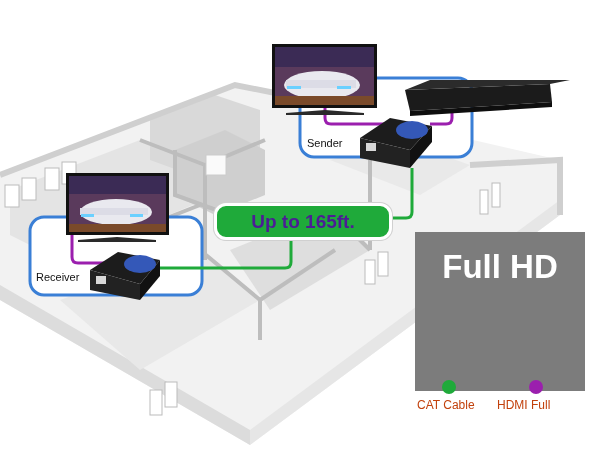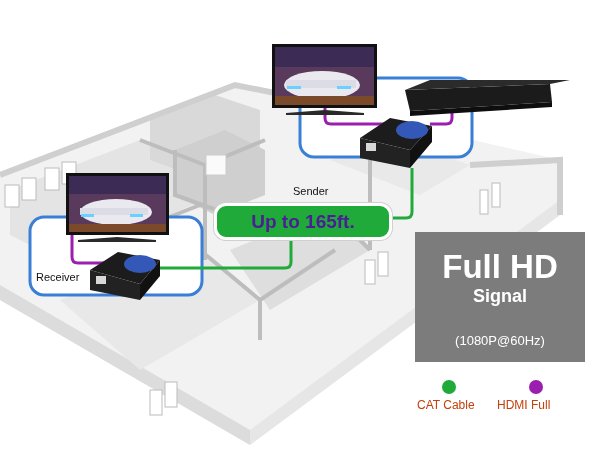--- a/index.html
+++ b/index.html
@@ -1,18 +1,18 @@
 <!DOCTYPE html>
 <html><head>
 <meta charset="utf-8">
 <style>
   html,body{margin:0;padding:0;}
   body{width:600px;height:450px;position:relative;overflow:hidden;background:#ffffff;font-family:"Liberation Sans",sans-serif;}
   #floorplan{position:absolute;left:0;top:0;width:600px;height:450px;}
-  .info-box{position:absolute;left:415px;top:232px;width:170px;height:130px;background:#7c7c7c;color:#fff;text-align:center;}
+  .info-box{position:absolute;left:415px;top:232px;width:170px;height:159px;background:#7c7c7c;color:#fff;text-align:center;}
   .info-title{position:absolute;left:0;right:0;top:16px;font-size:33px;font-weight:bold;letter-spacing:0px;}
   .info-sub{position:absolute;left:0;right:0;font-size:18px;font-weight:bold;}
   .info-spec{position:absolute;left:0;right:0;top:101px;font-size:13px;}
   .pill{position:absolute;left:214px;top:203px;width:178px;height:37px;background:#1faa3a;border:3px solid #ffffff;border-radius:12px;box-sizing:border-box;color:#4c1d95;font-weight:bold;font-size:19px;text-align:center;line-height:31px;box-shadow:0 0 0 1px #d0d0d0;}
   .legend-dot{position:absolute;width:14px;height:14px;border-radius:50%;}
   .legend-label{position:absolute;font-size:12px;color:#c2410c;white-space:nowrap;}
   .tag{position:absolute;font-size:11px;color:#111;}
 </style>
 </head>
 <body>
@@ -113,29 +113,27 @@
 
   <g>
     <polygon points="90,270 118,252 160,260 140,284" fill="#1c1c1c"></polygon>
     <polygon points="90,270 140,284 140,300 90,290" fill="#222"></polygon>
     <polygon points="140,284 160,260 160,276 140,300" fill="#111"></polygon>
     <ellipse cx="140" cy="264" rx="16" ry="9" fill="#3458b8"></ellipse>
     <rect x="96" y="276" width="10" height="8" fill="#d8d8d8"></rect>
   </g>
 </svg>
 
-<div class="tag" style="left:293px;top:137px;margin-top:48px;">Sender</div>
+<div class="tag" style="left:307px;top:137px;">Sender</div>
 <div class="tag" style="left:36px;top:271px;">Receiver</div>
 
 <div class="pill">Up to 165ft.</div>
 
 <div class="info-box">
   <div class="info-title">Full HD</div>
-  <div class="info-sub" style="top:54px;">Signal</div>
-  <div class="info-spec">(1080P@60Hz)</div>
 </div>
 
 <div>
   <div class="legend-dot" style="left:442px;top:380px;background:#1faa3a;"></div>
   <div class="legend-label" style="left:417px;top:398px;">CAT Cable</div>
   <div class="legend-dot" style="left:529px;top:380px;background:#9b1fae;"></div>
   <div class="legend-label" style="left:497px;top:398px;">HDMI Full</div>
 </div>
 
 </body></html>

